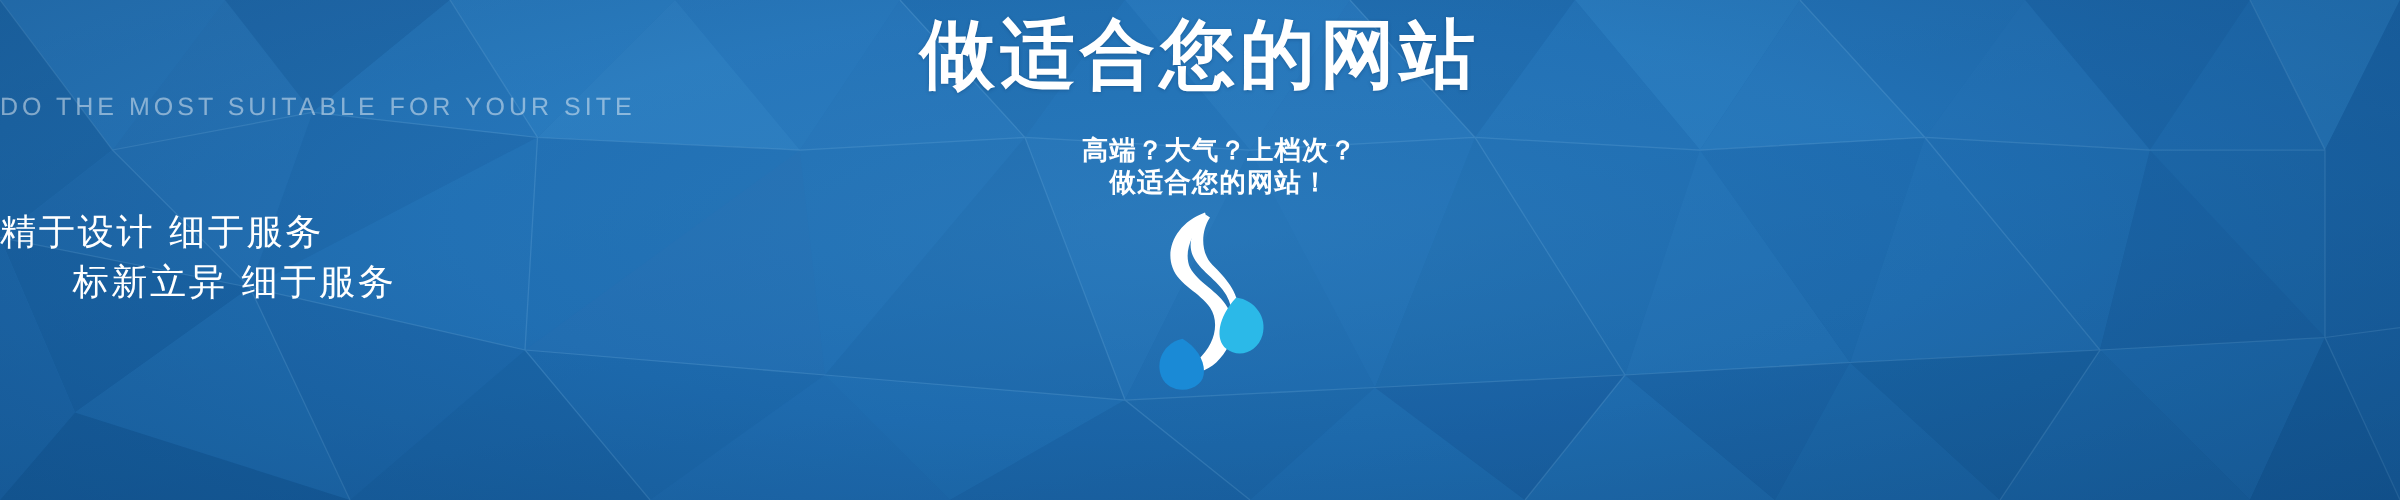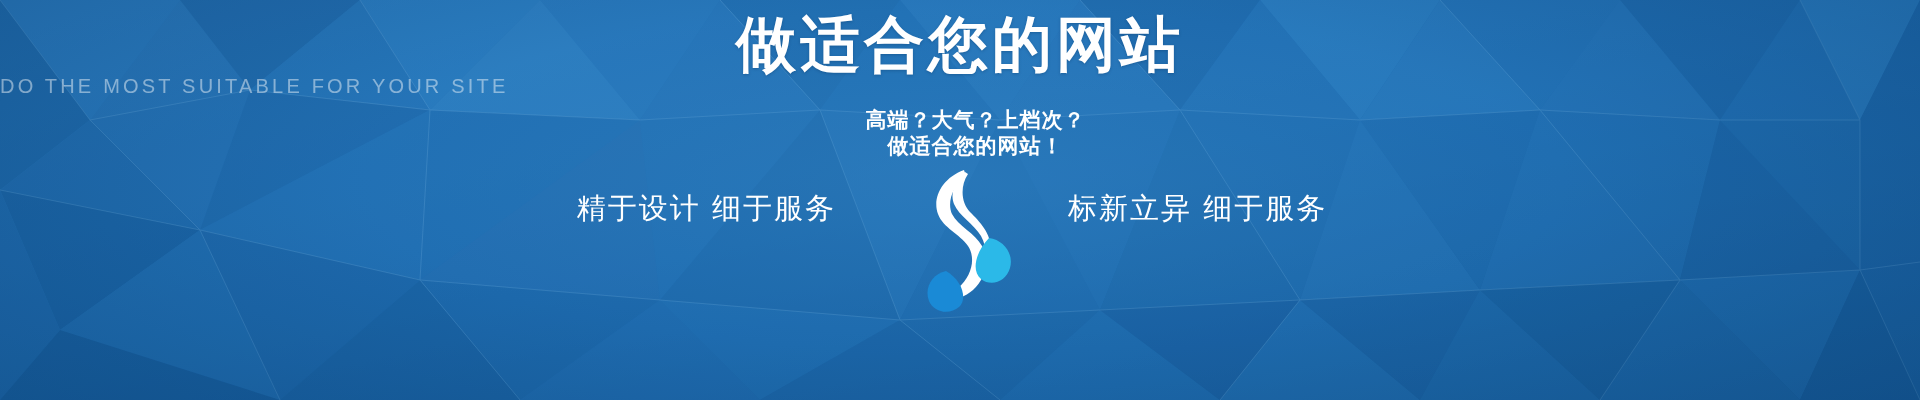--- a/index.html
+++ b/index.html
@@ -43,21 +43,21 @@
     font-size:21px;line-height:26px;font-weight:bold;color:#ffffff;
     letter-spacing:1px;
     font-family:"DejaVu Sans","Liberation Sans",sans-serif;
     margin-left:31px;
   }
   .sub-cn-1{top:107px;}
   .sub-cn-2{top:133px;}
 
   .tagline-row{
     position:absolute;left:0;right:16px;top:182px;height:46px;
-    display:flex;align-items:flex-end;justify-content:center;
+    display:flex;align-items:flex-start;justify-content:center;flex-direction:column;
   }
   .tagline{
     font-size:29px;line-height:40px;color:#ffffff;letter-spacing:2px;
     font-family:"DejaVu Sans","Liberation Sans",sans-serif;
     white-space:nowrap;
   }
   .tagline-left{margin-right:58px;}
   .tagline-right{margin-left:58px;}
 
   .logo-wrap{

